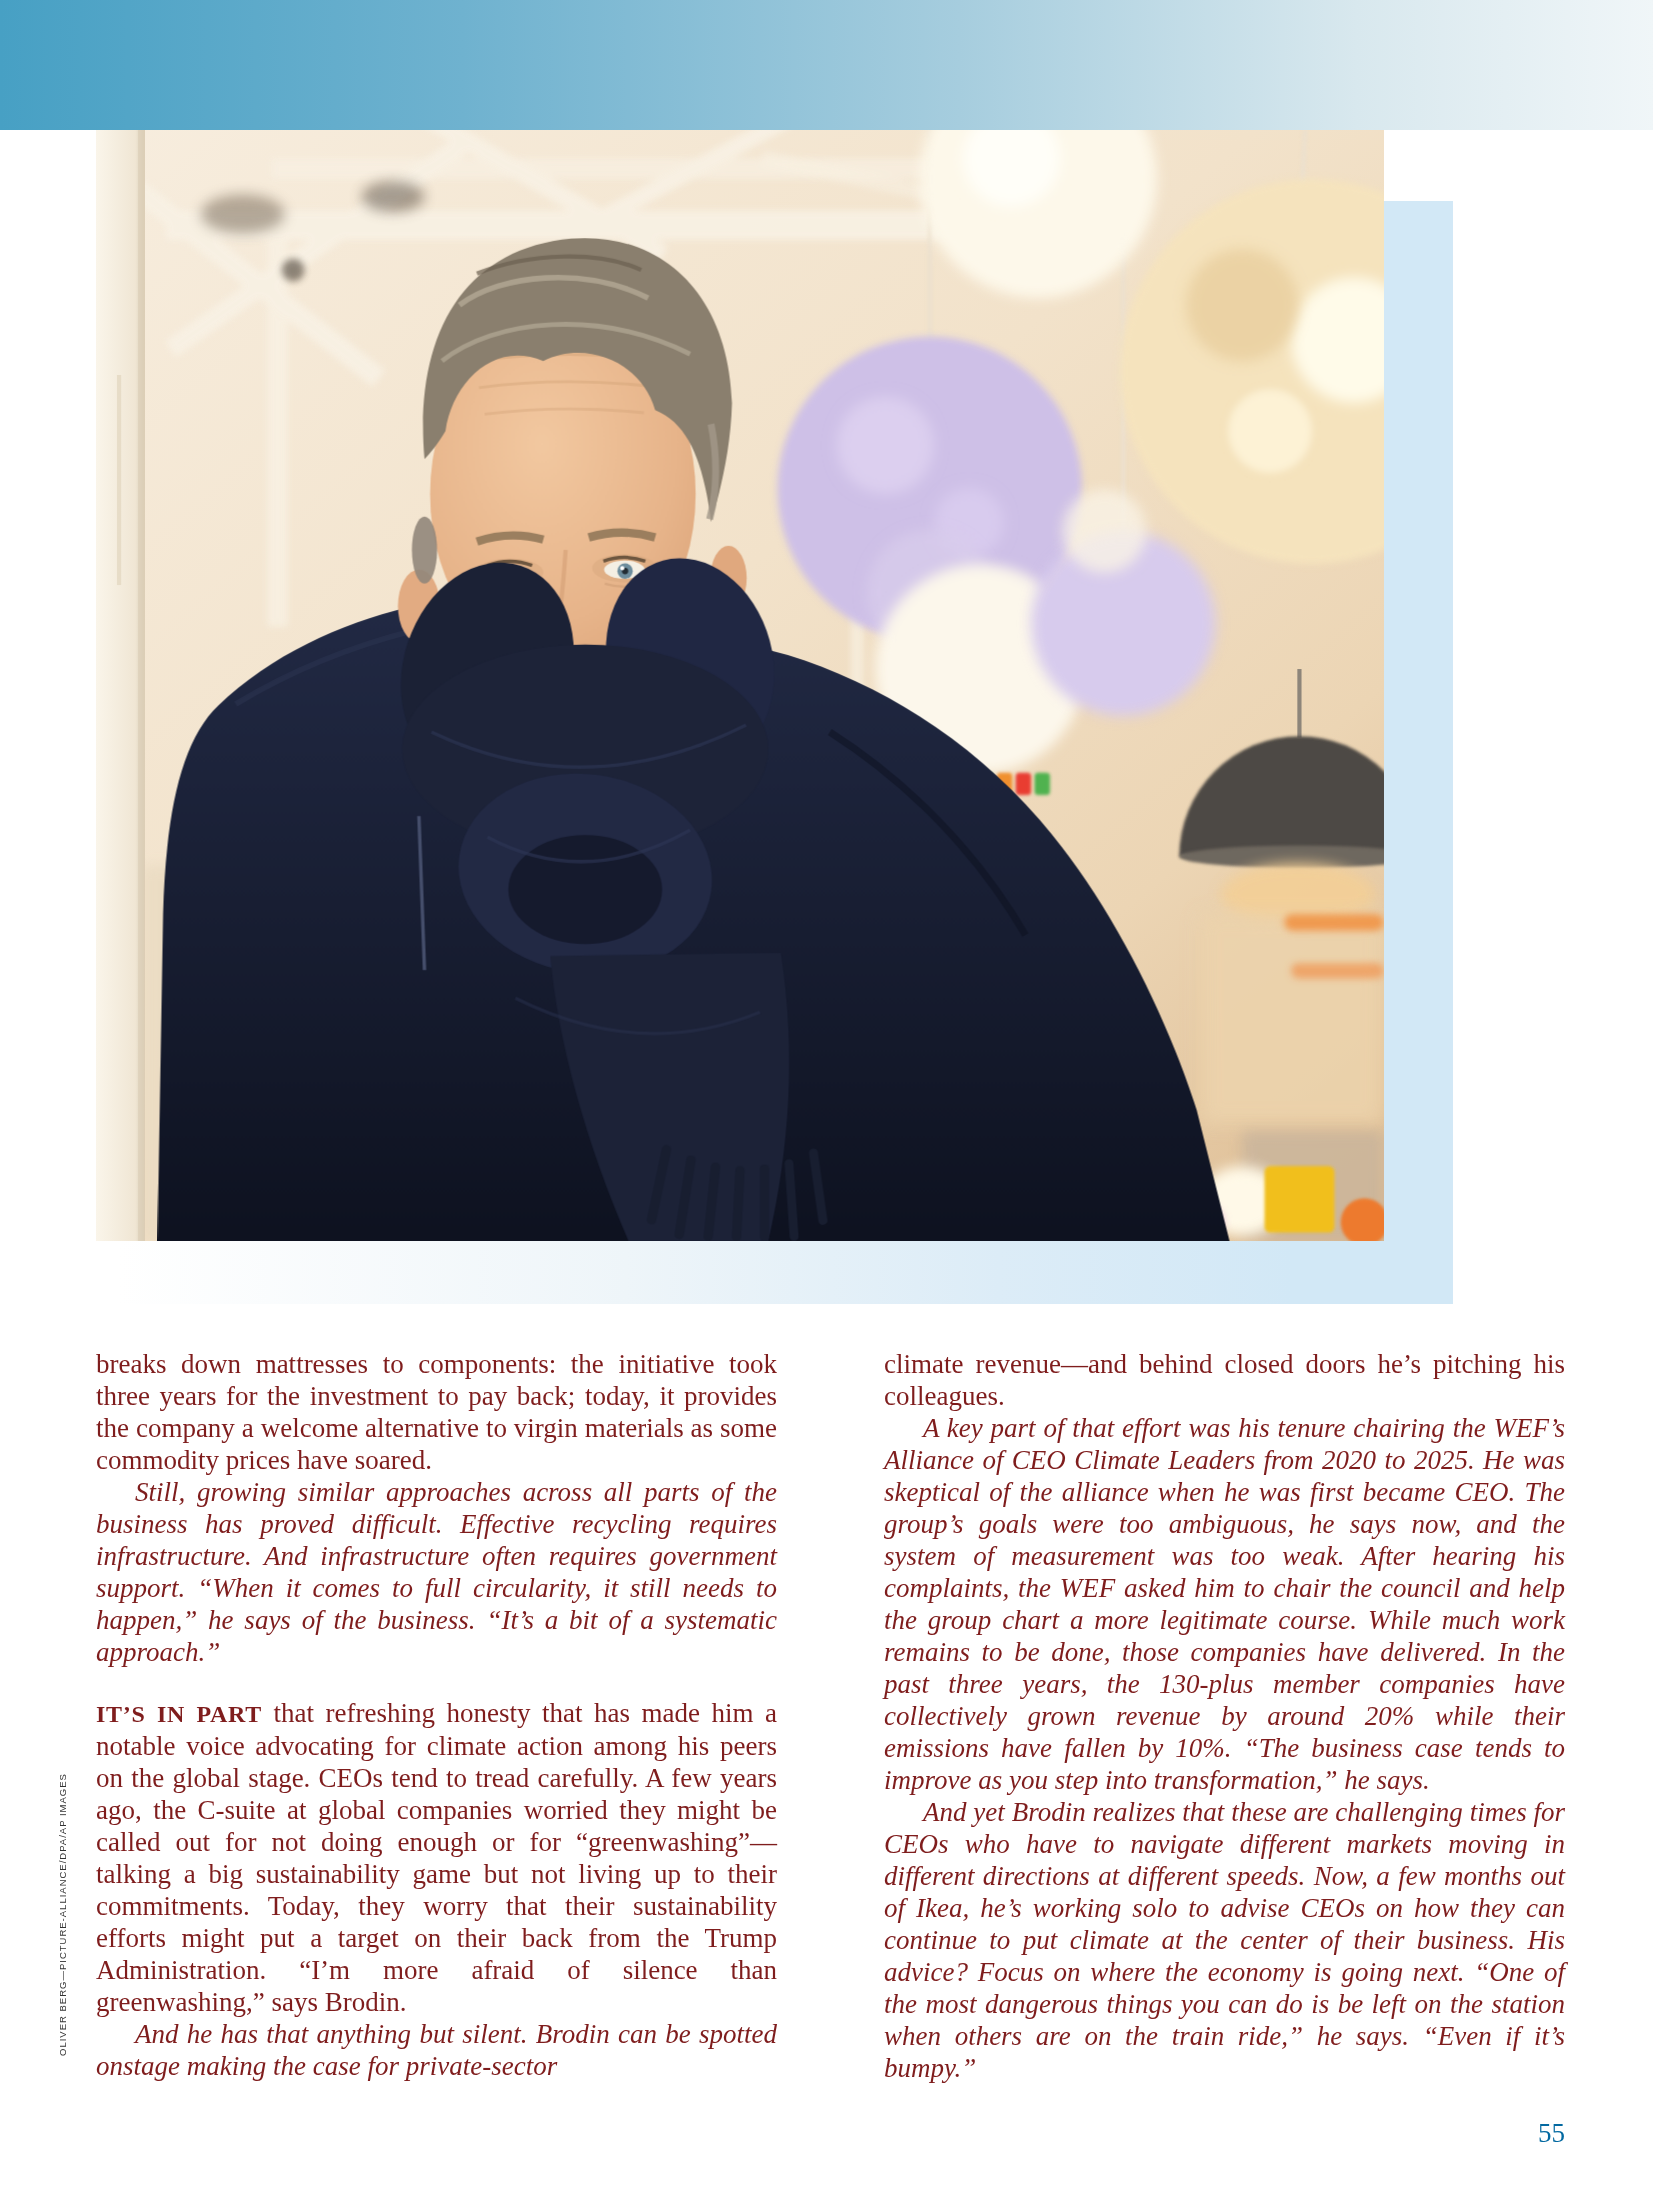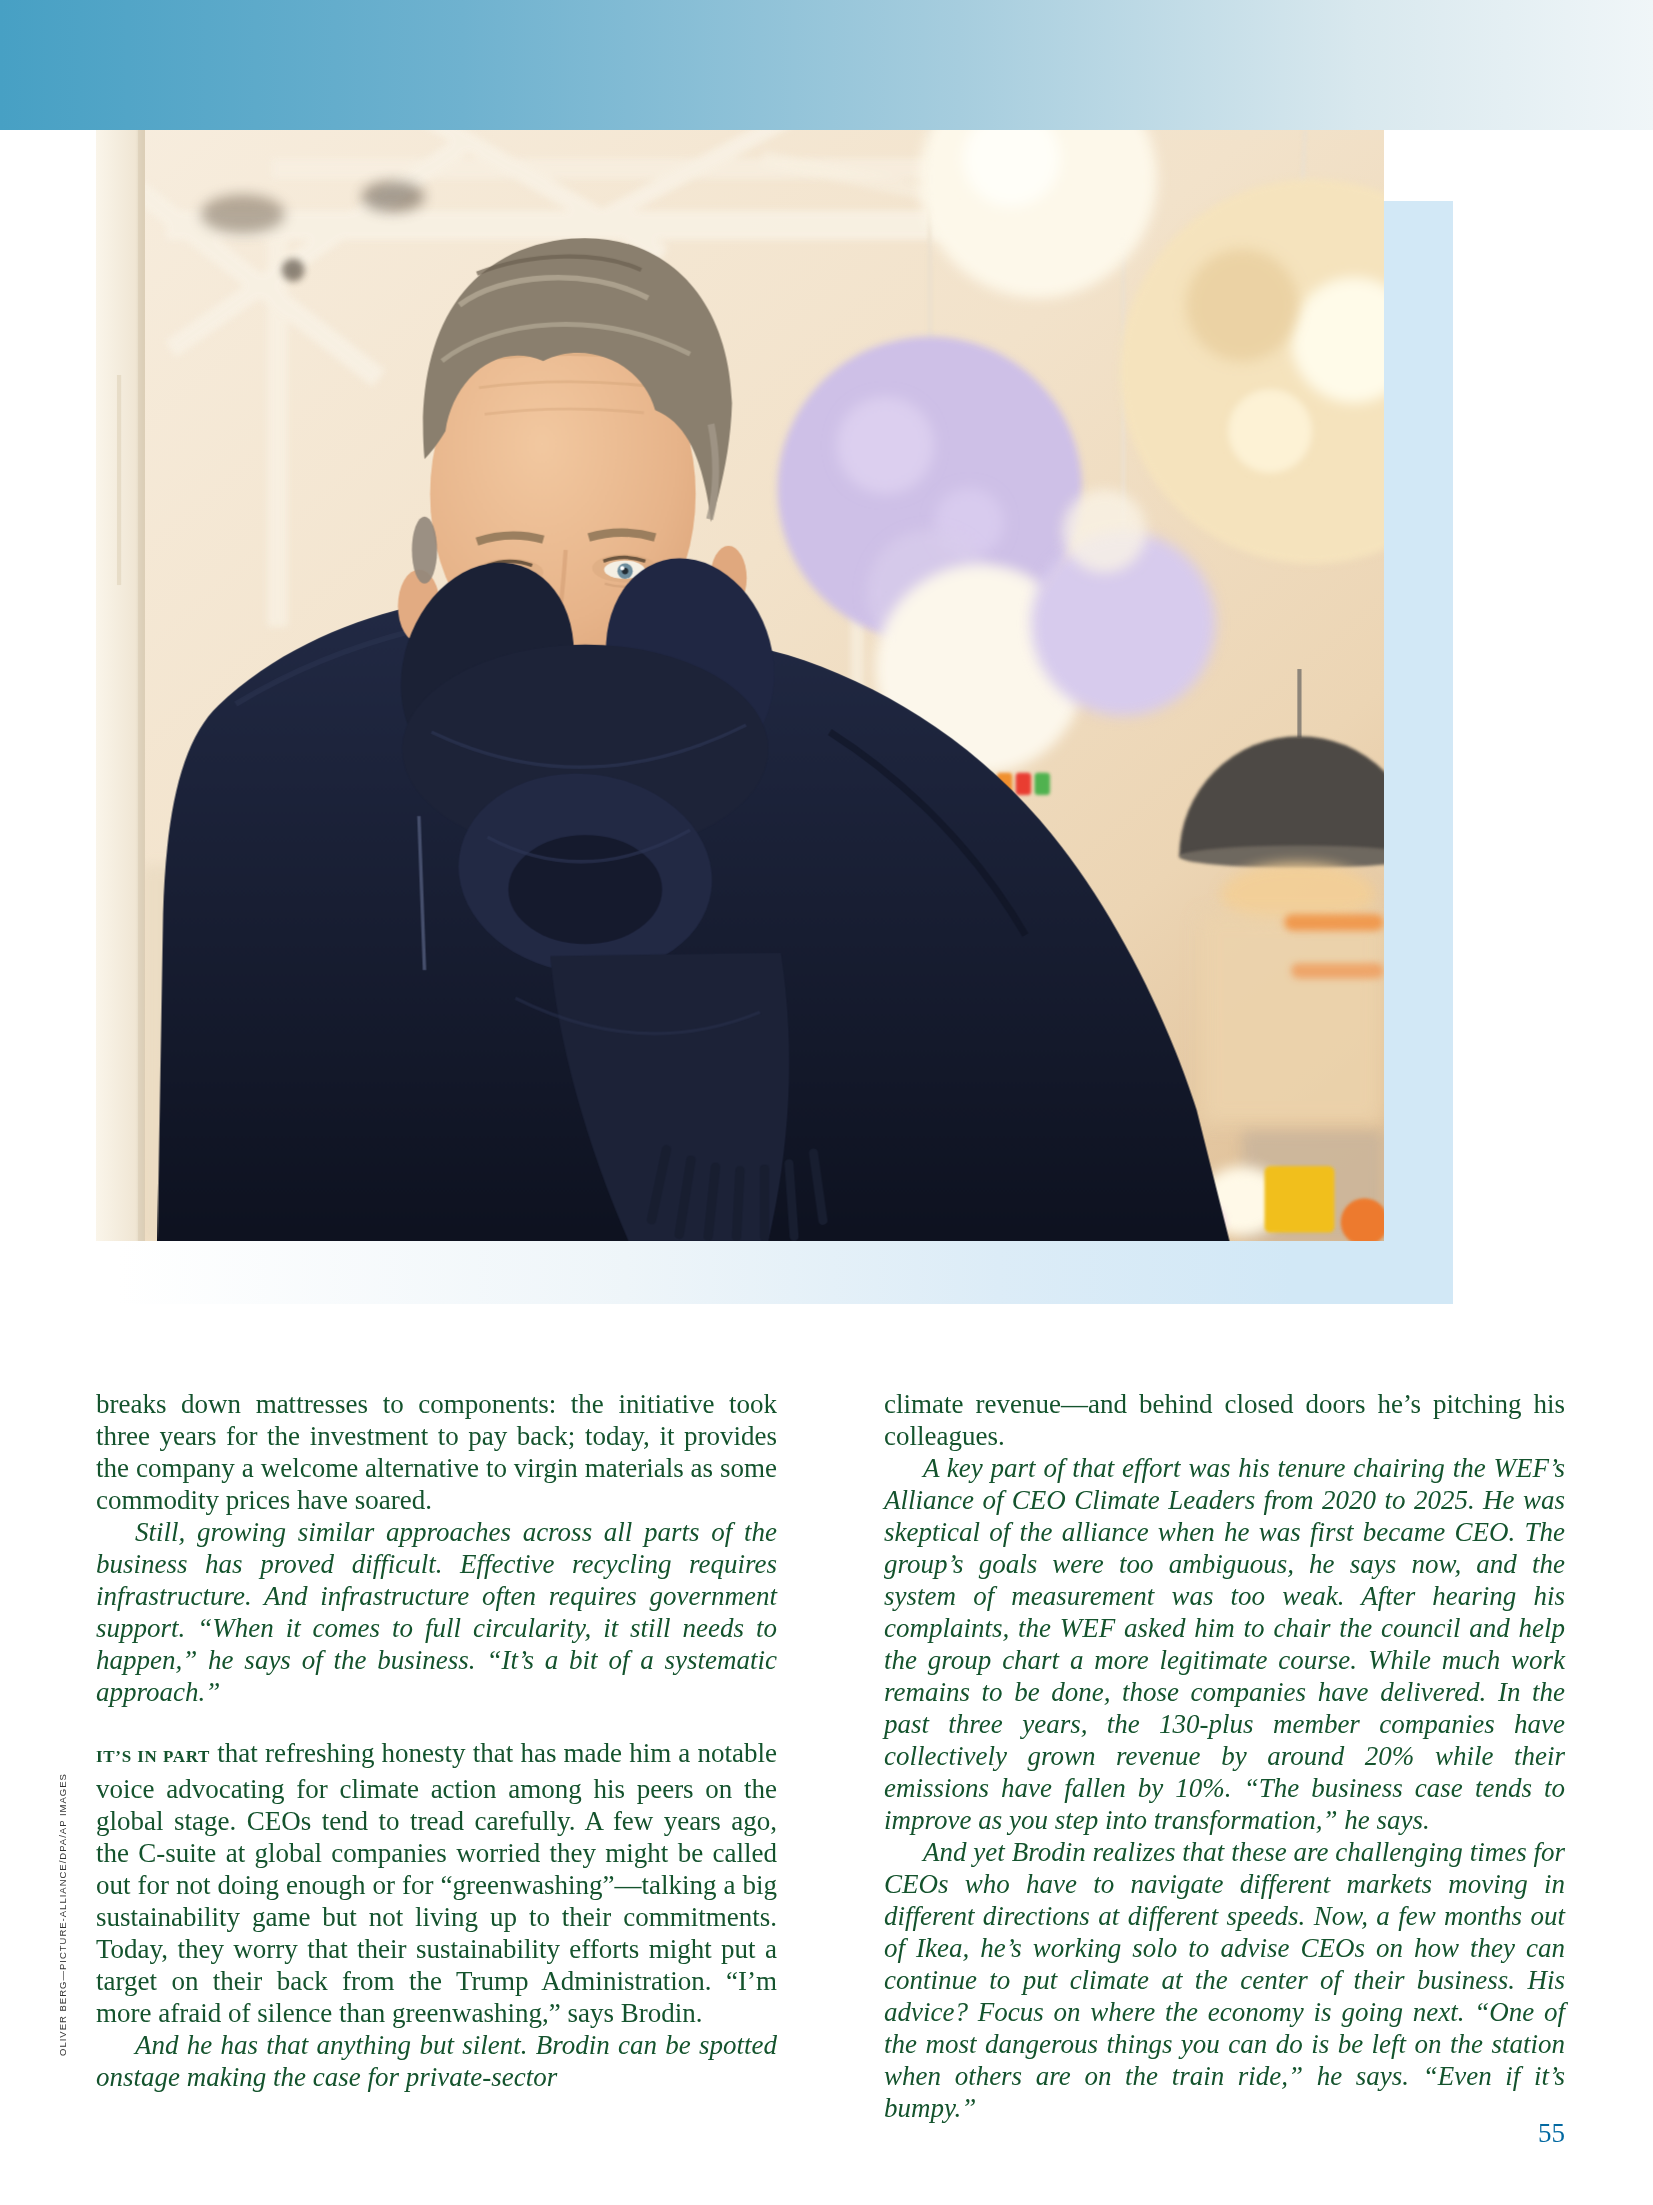--- a/index.html
+++ b/index.html
@@ -17,28 +17,28 @@
   .photo{position:absolute;left:96px;top:130px;width:1288px;height:1111px;margin:0;overflow:hidden;}
   .photo svg{display:block;width:100%;height:100%;}
 
   
   .credit{position:absolute;left:57px;top:1777px;width:15.4px;height:279px;
           writing-mode:vertical-rl;transform:rotate(180deg);
           font-family:"Liberation Sans", sans-serif;font-size:9.5px;letter-spacing:1px;
           color:#333333;white-space:nowrap;}
 
   
-  .col{position:absolute;top:1388px;width:681px;font-size:27px;line-height:32px;
-       color:#14532d;text-align:justify;hyphens:auto;}
+  .col{position:absolute;top:1348px;width:681px;font-size:27px;line-height:32px;
+       color:#7f1d1d;text-align:justify;hyphens:auto;}
   .col-left{left:96px;}
   .col-right{left:884px;}
   .col p{margin:0;padding:0;}
   .col p.indent{text-indent:39px;font-style:italic;}
   .col p.section-start{margin-top:29px;}
-  .lead-in{font-weight:bold;font-size:17px;letter-spacing:0.7px;}
+  .lead-in{font-weight:bold;font-size:24px;letter-spacing:0.7px;}
 
   .page-number{position:absolute;right:89px;top:2118px;width:140px;text-align:right;
                font-size:27px;color:#0369a1;}
 </style>
 </head>
 <body>
 
 <div class="page">
 
   <div class="top-bar"></div>

